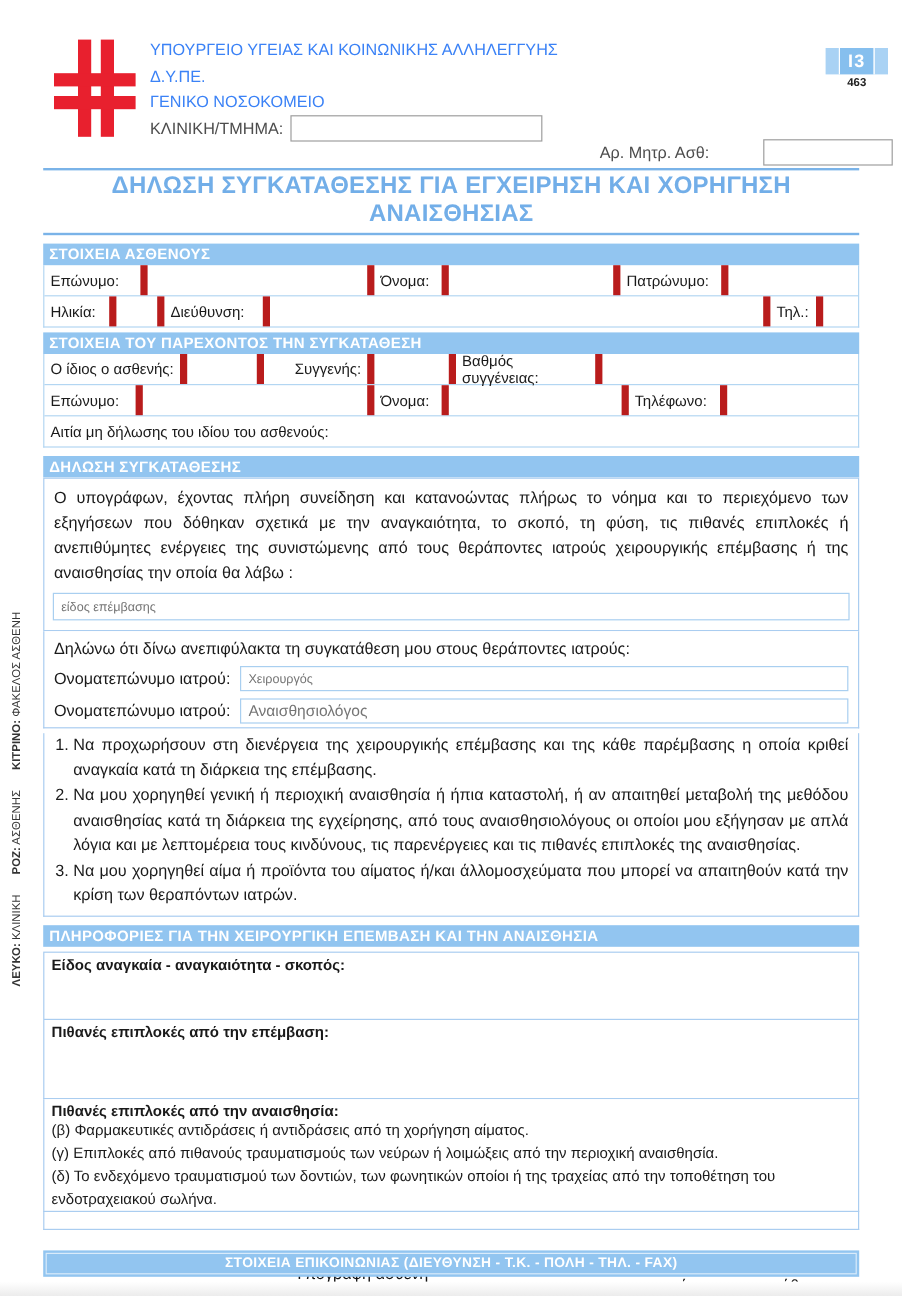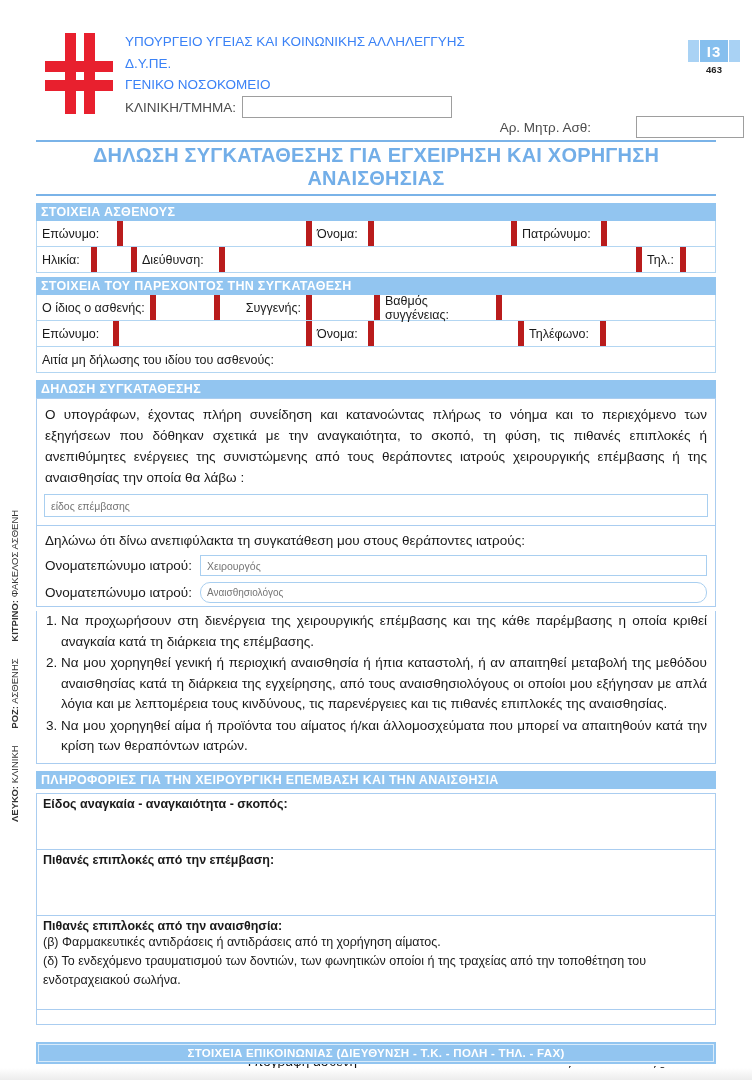--- a/index.html
+++ b/index.html
@@ -47,21 +47,21 @@
   .box{border:1px solid #aacdf0;box-sizing:border-box;background:#fff;}
   .box + .box{border-top:none;}
   .decl-par{padding:5px 8px 2px 8px;font-size:13.5px;line-height:21px;text-align:justify;}
   .proc-input{display:block;width:664px;margin:4px auto 8px auto;border:1px solid #a9cff0;height:23px;
     box-sizing:border-box;font-size:10.5px;color:#888;padding:0 6px;outline:none;}
   .consent-line{padding:7px 8px 4px 8px;font-size:13.5px;}
   .doc-row{display:flex;align-items:center;padding:3px 8px;}
   .doc-label{width:155px;font-size:13.5px;}
   .doc-input{flex:1;border:1px solid #a9cff0;height:21px;box-sizing:border-box;padding:0 6px;outline:none;color:#888;}
   .doc-input.surgeon{font-size:10.5px;}
-  .doc-input.anesth{font-size:10px;border-radius:10px;}
+  .doc-input.anesth{font-size:13px;}
   .decl-list{margin:4px 0 6px 0;padding:0 8px 0 24px;font-size:13.5px;line-height:20.5px;text-align:justify;}
   .decl-list li{margin:0 0 1px 0;}
 
   
   .info-label{font-weight:bold;font-size:12.5px;padding:3px 6px 0 6px;}
   .info-items{font-size:12.5px;line-height:19px;padding:0 6px;}
   .h58{height:57px;} .h66{height:66px;} .h94{height:94px;} .h15{height:15px;}
 
   
   .sig-area{position:relative;height:60px;margin-top:16px;}
@@ -217,20 +217,21 @@
   <div class="box h58">
     <div class="info-label">Είδος αναγκαία - αναγκαιότητα - σκοπός:</div>
   </div>
   <div class="box h66">
     <div class="info-label">Πιθανές επιπλοκές από την επέμβαση:</div>
   </div>
   <div class="box h94">
     <div class="info-label">Πιθανές επιπλοκές από την αναισθησία:</div>
     <div class="info-items">
       <div>(β) Φαρμακευτικές αντιδράσεις ή αντιδράσεις από τη χορήγηση αίματος.</div>
+      <div>(γ) Επιπλοκές από πιθανούς τραυματισμούς των νεύρων ή λοιμώξεις από την περιοχική αναισθησία.</div>
       <div>(δ) Το ενδεχόμενο τραυματισμού των δοντιών, των φωνητικών οποίοι ή της τραχείας από την τοποθέτηση του ενδοτραχειακού σωλήνα.</div>
     </div>
   </div>
   <div class="box h15"></div>
 
   <div class="sig-area">
     <div class="sig patient">Υπογραφή ασθενή</div>
     <div class="sig relative">
       <div>Υπογραφή του συγγενή</div>
       <div>που παρέχει τη συγκατάθεση</div>

